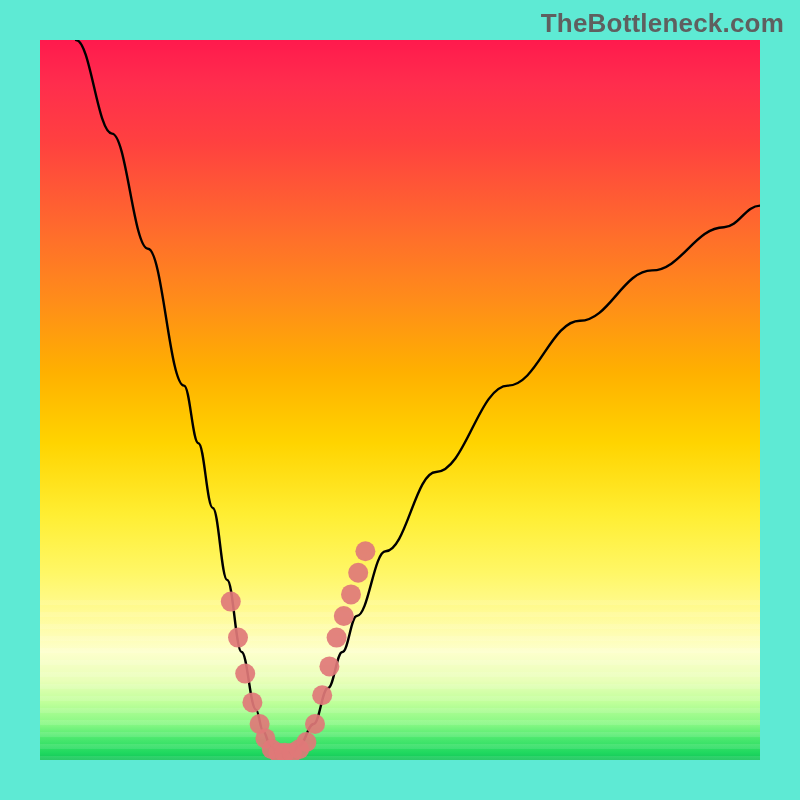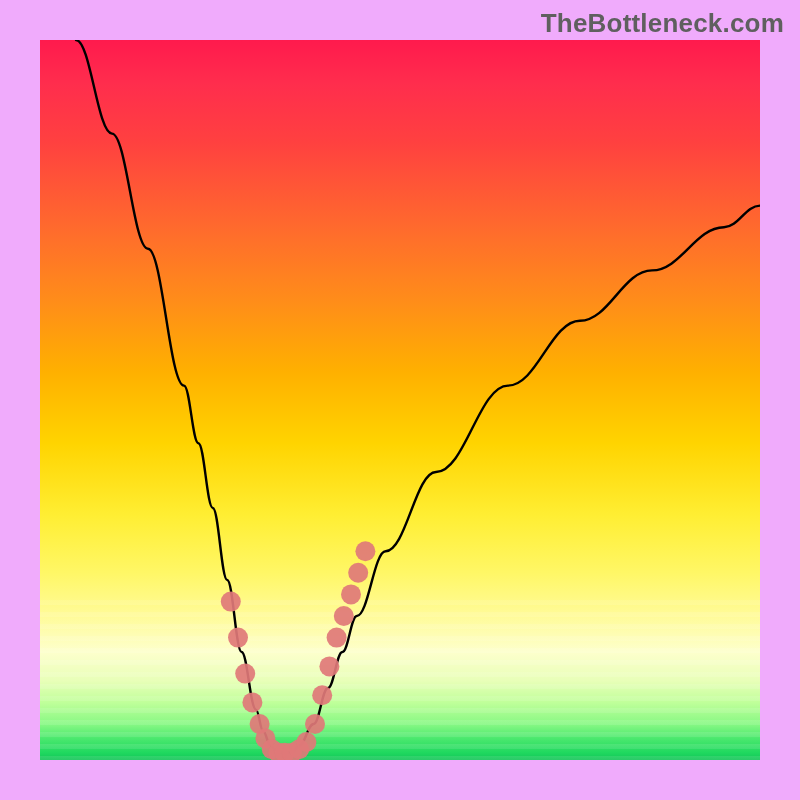--- a/index.html
+++ b/index.html
@@ -9,21 +9,21 @@
     height: 800px;
     background: #000;
     overflow: hidden;
   }
   .frame {
     position: absolute;
     left: 0;
     top: 0;
     width: 800px;
     height: 800px;
-    background: #f0abfc;
+    background: #5eead4;
   }
   .plot-area {
     position: absolute;
     left: 40px;
     top: 40px;
     width: 720px;
     height: 720px;
     overflow: hidden;
   }
   .gradient {

